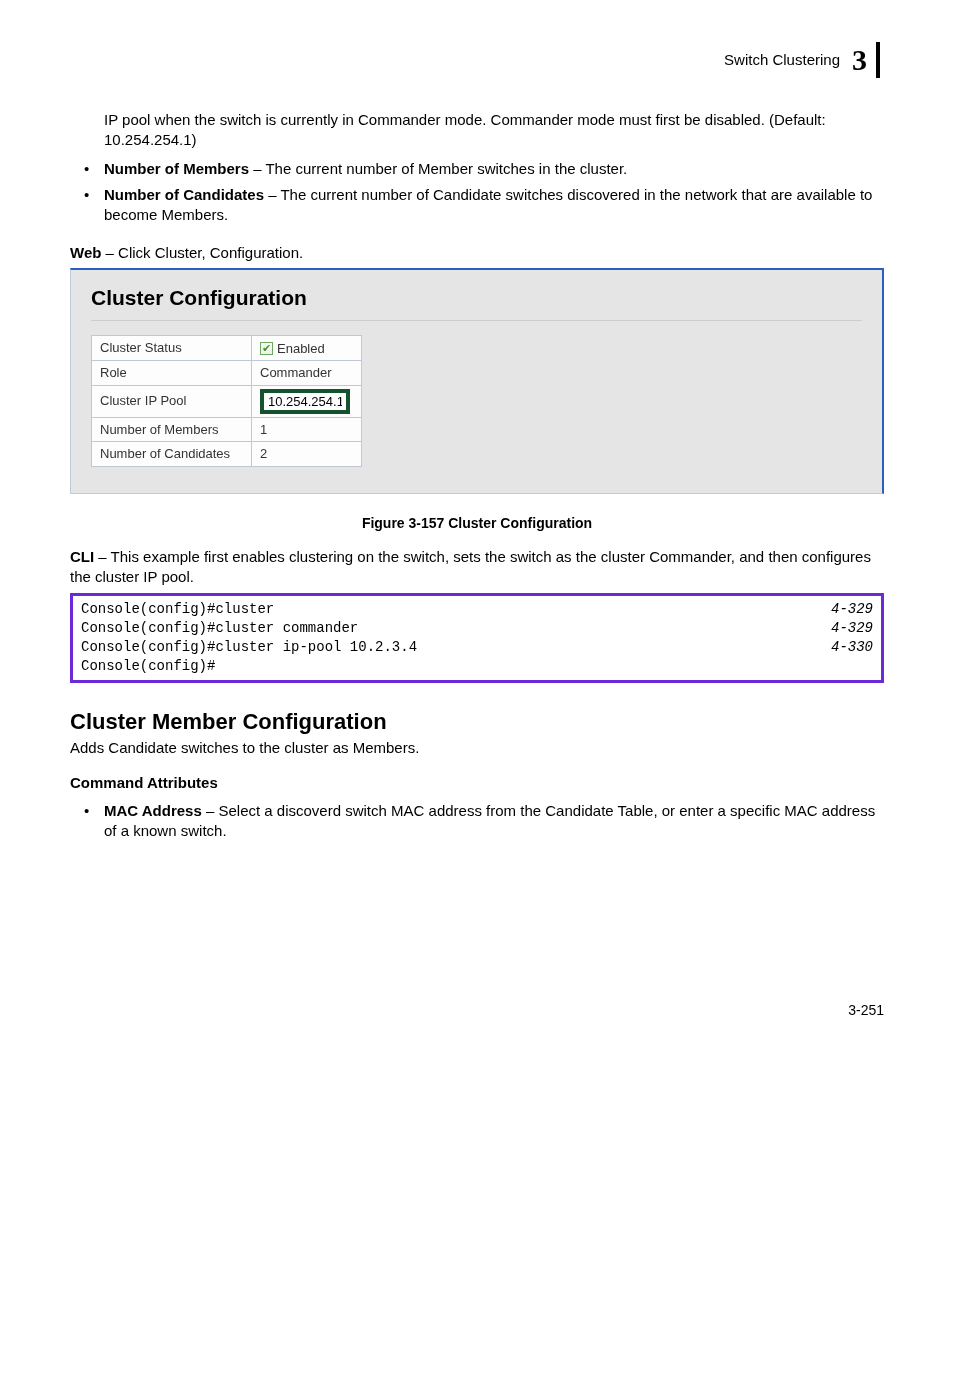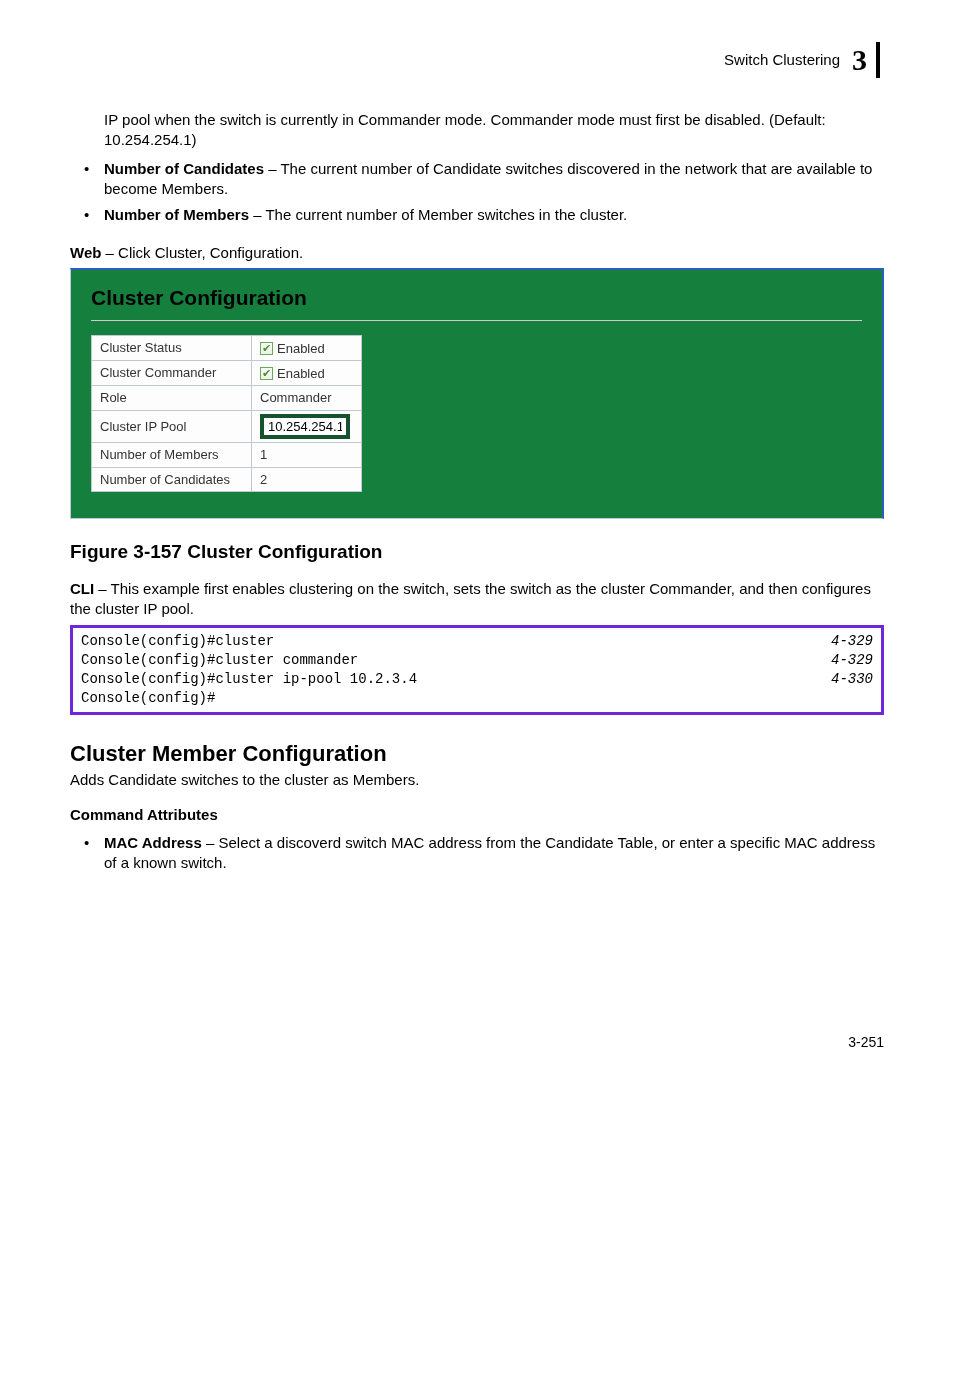--- a/index.html
+++ b/index.html
@@ -32,21 +32,21 @@
   .bullets { list-style: none; margin: 4px 0 18px 14px; }
   .bullets li { position: relative; padding-left: 20px; margin-bottom: 6px; }
   .bullets li::before { content: "•"; position: absolute; left: 0; top: 0; }
   .web-line { margin-bottom: 4px; }
   .panel {
     border-top: 2px solid #2b5fbf;
     border-left: 1px solid #bcd;
     border-right: 2px solid #2b5fbf;
     border-bottom: 1px solid #bcd;
     padding: 14px 20px 26px 20px;
-    background: #15803d;
+    background: #e5e5e5;
     margin-bottom: 20px;
   }
   .panel-title { font-size: 21px; font-weight: bold; margin-bottom: 8px; }
   .panel-hr { border: none; border-top: 1px solid #ccc; margin-bottom: 14px; }
   .cfg-table { border-collapse: collapse; font-size: 13px; color: #333; }
   .cfg-table td {
     border: 1px solid #c0c8d4;
     padding: 3px 8px;
     background: #fdfdfd;
     vertical-align: middle;
@@ -63,21 +63,21 @@
     font-size: 11px; color: #4e8c3a; line-height: 1;
   }
   .ip-input {
     border: 4px solid #14532d;
     padding: 1px 4px;
     font-size: 13px;
     width: 90px;
     background: #fff;
     font-family: Arial, sans-serif;
   }
-  .figure-caption { font-weight: bold; font-size: 19px; margin: 12px 0 14px 0; }
+  .figure-caption { text-align: center; font-weight: bold; font-size: 14px; margin: 12px 0 14px 0; }
   .cli-para { margin-bottom: 6px; }
   .code-block {
     border: 3px solid #6d28d9;
     padding: 4px 8px;
     font-family: "Courier New", monospace;
     font-size: 14px;
     white-space: pre;
     margin-bottom: 24px;
     display: flex;
     justify-content: space-between;
@@ -99,47 +99,38 @@
       <text x="8" y="30" font-size="30" font-weight="900" font-family="Georgia,serif" fill="#000">3</text>
       <rect x="32" y="2" width="4" height="36" fill="#000"></rect>
     </svg>
   </span>
 </div>
 
 <p class="indent-para">IP pool when the switch is currently in Commander mode. Commander mode must first be disabled. (Default: 10.254.254.1)</p>
 
 <ul class="bullets">
   <li>
-    <b>Number of Candidates</b><span> – The current number of Candidate switches discovered in the network that are available to become Members.</span>
+    <b>Number of Members</b><span> – The current number of Member switches in the cluster.</span>
   </li>
   <li>
-    <b>Number of Members</b><span> – The current number of Member switches in the cluster.</span>
+    <b>Number of Candidates</b><span> – The current number of Candidate switches discovered in the network that are available to become Members.</span>
   </li>
 </ul>
 
 <p class="web-line">
   <b>Web</b><span> – Click Cluster, Configuration.</span>
 </p>
 
 <div class="panel">
   <div class="panel-title">Cluster Configuration</div>
   <hr class="panel-hr">
   <table class="cfg-table">
     <tbody>
         <tr>
       <td class="label-cell">Cluster Status</td>
-      <td class="val-cell">
-        <span class="chk">
-          <span class="chk-box">✔</span>
-          <span>Enabled</span>
-        </span>
-      </td>
-    </tr>
-    <tr>
-      <td class="label-cell">Cluster Commander</td>
       <td class="val-cell">
         <span class="chk">
           <span class="chk-box">✔</span>
           <span>Enabled</span>
         </span>
       </td>
     </tr>
     <tr>
       <td class="label-cell">Role</td>
       <td class="val-cell">Commander</td>

